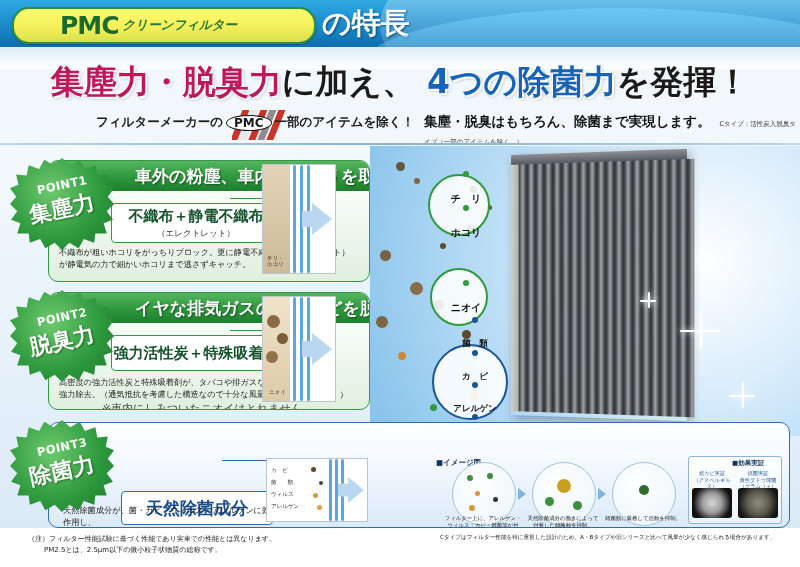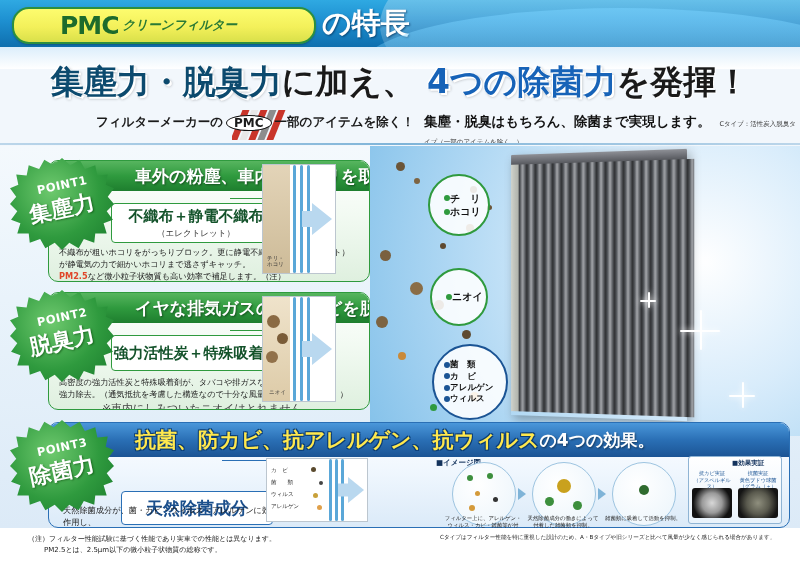--- a/index.html
+++ b/index.html
@@ -26,21 +26,21 @@
   .topbar-title{position:absolute;left:322px;top:4px;font-size:29px;font-weight:bold;color:#ffffff;
     text-shadow:1px 1px 2px rgba(0,40,80,.65);}
 
   
   .fade{position:absolute;left:0;top:47px;width:800px;height:22px;
     background:linear-gradient(180deg,#dceefb,#ffffff);}
 
   
   .headline{position:absolute;left:0;top:60px;width:800px;text-align:center;
     font-size:33px;font-weight:bold;white-space:nowrap;}
-  .hl-g{color:#0c4a6e;text-shadow:2px 2px 0 #ffffff,-1px -1px 0 #fff,2px 2px 3px rgba(0,0,0,.3);}
+  .hl-g{color:#be185d;text-shadow:2px 2px 0 #ffffff,-1px -1px 0 #fff,2px 2px 3px rgba(0,0,0,.3);}
   .hl-k{color:#1a1a1a;text-shadow:1px 1px 0 #fff;}
   .hl-b{color:#1763b8;text-shadow:2px 2px 0 #ffffff,-1px -1px 0 #fff,2px 2px 3px rgba(0,0,0,.3);}
 
   
   .substrip{position:absolute;left:0;top:106px;width:800px;height:38px;}
   .sub-left{position:absolute;left:96px;top:8px;font-size:12.5px;font-weight:bold;color:#1b1b1b;
     display:flex;align-items:center;gap:3px;}
   .pmc-oval{display:inline-block;border:1.6px solid #111;border-radius:50%;
     padding:0px 7px;font-size:12px;font-weight:bold;background:#fff;position:relative;}
   .redslash{position:absolute;left:232px;top:4px;width:60px;height:30px;overflow:hidden;}
@@ -135,21 +135,21 @@
     width:12px;height:16px;background:#b9d8ef;}
   .micro .mlabel{position:absolute;font-size:5.5px;color:#333;line-height:1.2;}
   .micro .dirt{position:absolute;left:0;top:0;bottom:0;width:38%;
     background:linear-gradient(180deg,#e3d4b8,#cdbb98);}
 
   
   .callout{position:absolute;border-radius:50%;background:rgba(255,255,255,.88);
     display:flex;flex-direction:column;justify-content:center;padding-left:14px;box-sizing:border-box;}
   .callout.green{border:2.5px solid #2f9a3e;}
   .callout.blue{border:2.5px solid #1b5494;}
-  .co-row{font-size:10px;font-weight:bold;color:#111;line-height:1.35;display:flex;align-items:center;gap:0;}
+  .co-row{font-size:10px;font-weight:bold;color:#111;line-height:1.35;display:flex;align-items:center;gap:15px;flex-direction:column;}
   .dot-g{width:6px;height:6px;border-radius:50%;background:#2f9a3e;display:inline-block;}
   .dot-b{width:6px;height:6px;border-radius:50%;background:#1b5494;display:inline-block;}
   .co-row.small{font-size:8.5px;}
 
   
   .pt{position:absolute;border-radius:50%;}
 
   
   .imgdiag-title{position:absolute;font-size:7.5px;font-weight:bold;color:#13325c;}
   .circ{position:absolute;width:62px;height:62px;border-radius:50%;
@@ -252,23 +252,20 @@
     <div class="phead green">
       <span class="phead-txt">車外の粉塵、車内のホコリを取る。</span>
     </div>
     <div class="tagbox green" style="left:62px;top:42px;width:168px;height:38px;">
       <span class="tag-main g">不織布＋静電不織布</span>
       <span class="tag-sub">（エレクトレット）</span>
     </div>
     <div class="ptext" style="left:10px;top:86px;width:300px;">
       <div>不織布が粗いホコリをがっちりブロック。更に静電不織布（エレクトレット）</div>
       <div>が静電気の力で細かいホコリまで逃さずキャッチ。</div>
-      <div>
-        <span class="pm">PM2.5</span><span>など微小粒子状物質も高い効率で補足します。（注）</span>
-      </div>
     </div>
   </div>
   <div class="leader" style="left:230px;top:198px;width:34px;"></div>
   <div class="micro" style="left:262px;top:164px;width:72px;height:108px;">
     <div class="dirt"></div>
     <div class="wave" style="left:30px;"></div>
       <div class="wave" style="left:37px;"></div>
       <div class="wave" style="left:44px;"></div>
     <div class="arrow"></div>
       <div class="arrowtail"></div>
@@ -341,24 +338,20 @@
         <span class="dot-b"></span>
         <span>アレルゲン</span>
       </div>
     <div class="co-row small">
         <span class="dot-b"></span>
         <span>ウィルス</span>
       </div>
   </div>
 
   <div class="panel blue" style="left:48px;top:422px;width:740px;height:104px;">
-    <div class="phead blue" style="height:34px;">
-      <span class="phead-txt yellow">抗菌、防カビ、抗アレルゲン、抗ウィルス</span>
-      <span class="phead-txt" style="font-size:17px;">の4つの効果。</span>
-    </div>
     <div class="tagbox blue" style="left:72px;top:44px;width:150px;height:32px;margin-top:24px;">
       <span class="tag-main" style="font-size:17px;">天然除菌成分</span>
     </div>
     <div class="ptext" style="left:14px;top:82px;width:240px;">
       <div>天然除菌成分が、菌・カビ・ウィルス・アレルゲンに効果的に作用し、</div>
 
     </div>
   </div>
   <div class="leader blue" style="left:222px;top:460px;width:46px;"></div>
   <div class="micro" style="left:266px;top:458px;width:100px;height:62px;">

